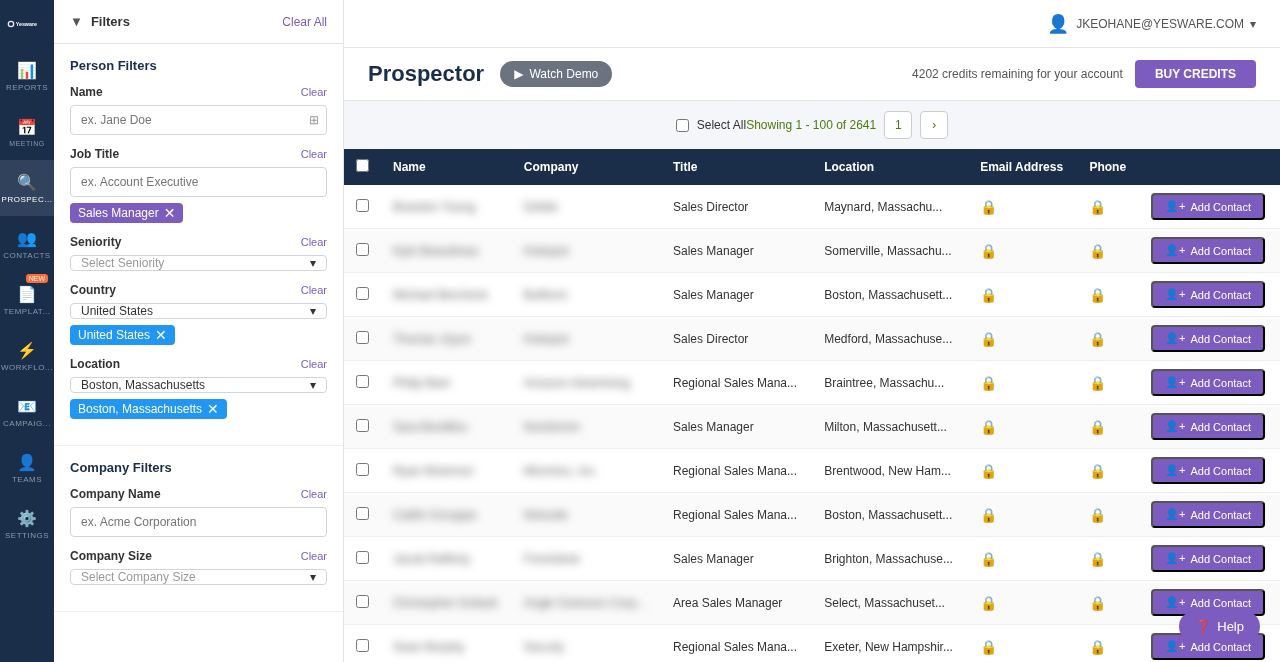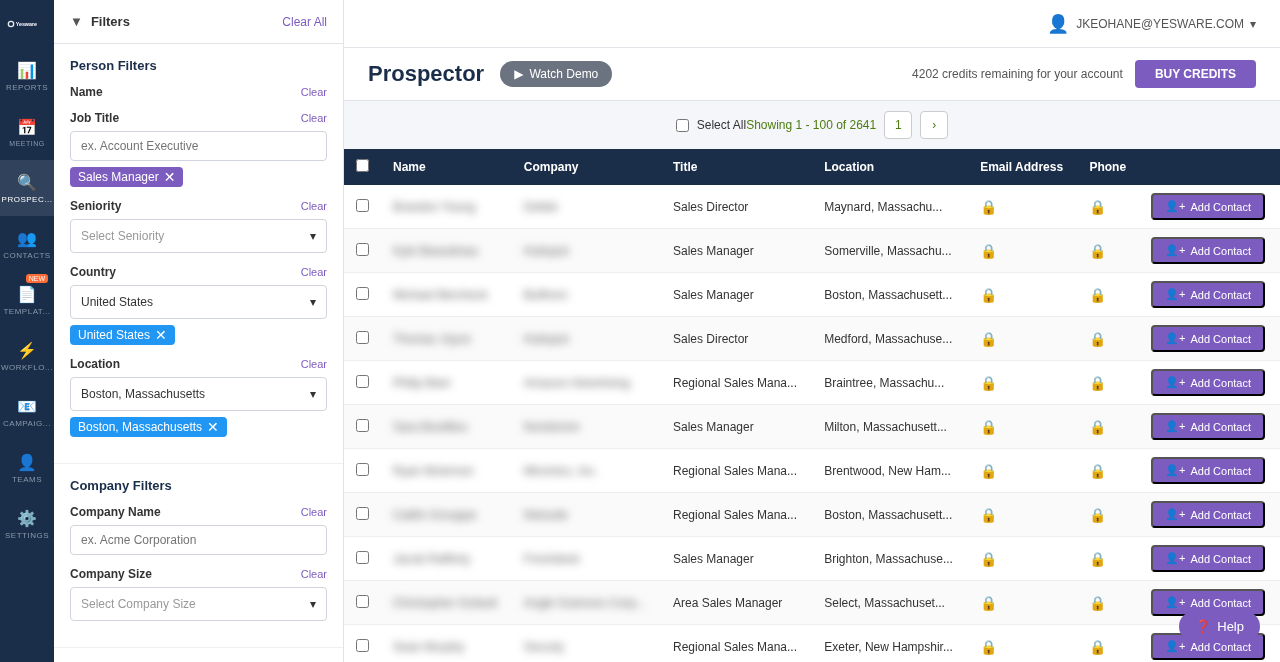--- a/index.html
+++ b/index.html
@@ -141,21 +141,21 @@
     .input-wrapper .input-icon {
       position: absolute;
       right: 8px;
       top: 50%;
       transform: translateY(-50%);
       color: #999;
       font-size: 12px;
     }
     .select-input {
       width: 100%;
-      padding: 9px 10px;
+      padding: 0 10px;
       border: 1px solid #d0d5dd;
       border-radius: 4px;
       font-size: 12px;
       color: #333;
       background: white;
       cursor: pointer;
       display: flex;
       align-items: center;
       justify-content: space-between;
     }
@@ -471,20 +471,24 @@
     <span class="clear-all-link">Clear All</span>
   </div>
 
   <div class="filters-section">
     <div class="section-title">Person Filters</div>
 
     <div class="field-row">
       <div class="field-label-row">
         <span class="field-label">Name</span>
         <span class="clear-link">Clear</span>
+      </div>
+      <div class="input-wrapper">
+        <input type="text" class="text-input" placeholder="ex. Jane Doe" style="">
+        <span class="input-icon">⊞</span>
       </div>
     </div>
 
     <div class="field-row">
       <div class="field-label-row">
         <span class="field-label">Job Title</span>
         <span class="clear-link">Clear</span>
       </div>
       <input type="text" class="text-input" placeholder="ex. Account Executive" style="">
       <div class="tag tag-purple">

